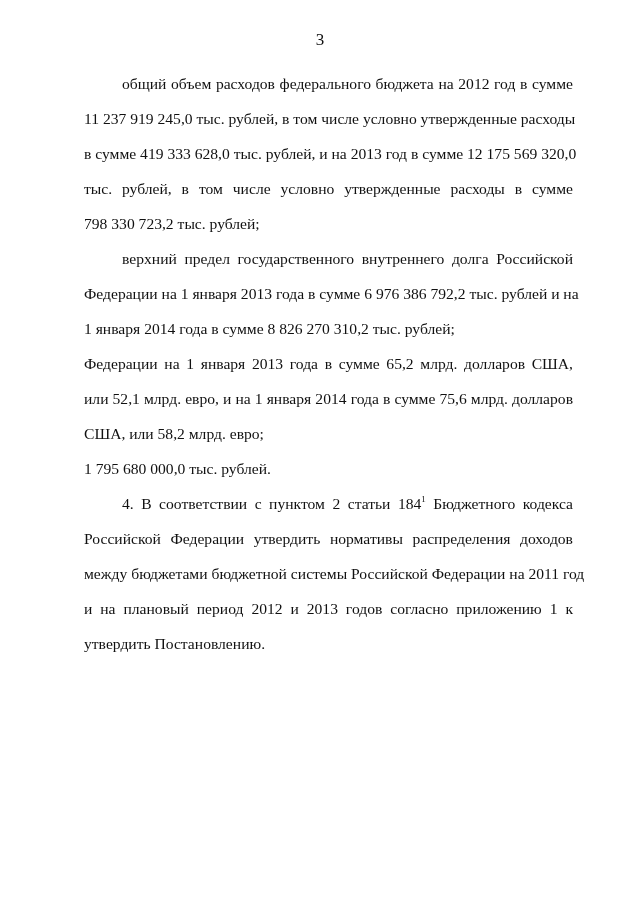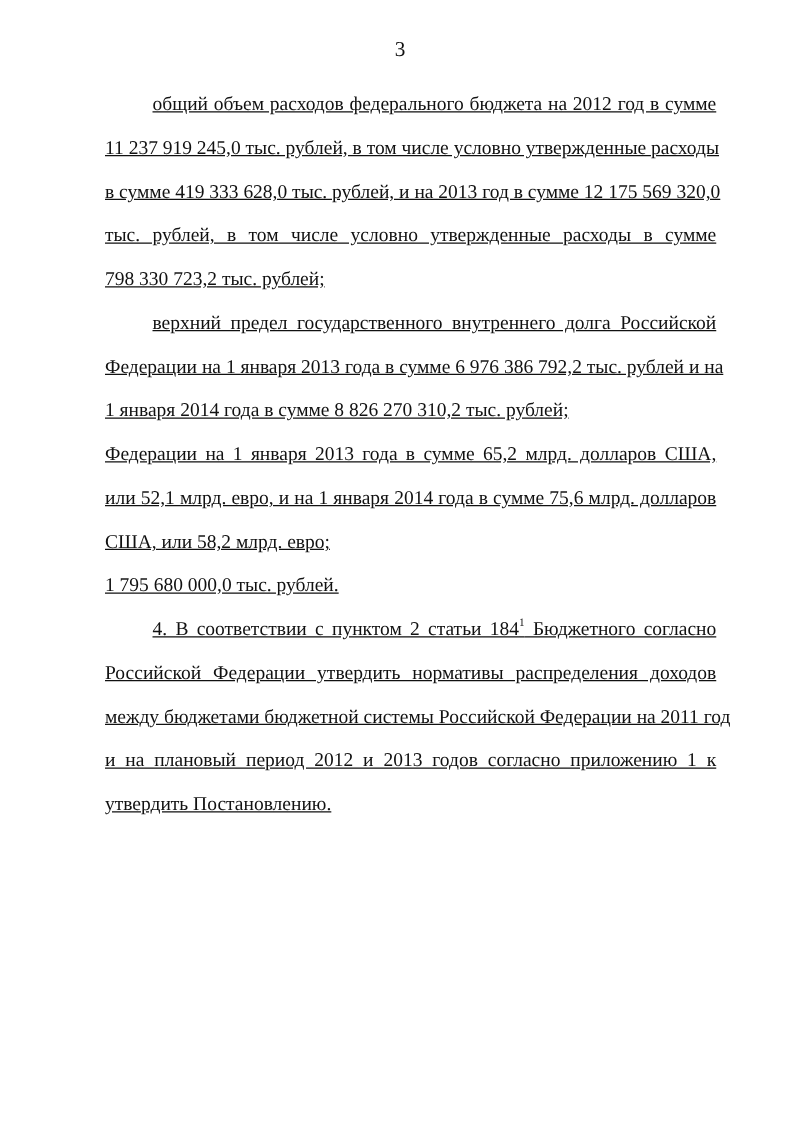--- a/index.html
+++ b/index.html
@@ -30,21 +30,20 @@
       width: 489px;
       font-size: 15.6px;
       line-height: 35px;
     }
     .line {
       display: block;
       text-align: justify;
       text-align-last: justify;
       white-space: nowrap;
       height: 35px;
-      text-decoration: underline;
     }
     .line.first { padding-left: 38px; }
     .line.last { text-align-last: left; }
     .line span { white-space: normal; }
     sup { font-size: 9px; vertical-align: 7px; line-height: 0; }
   </style>
 </head>
 <body>
 
 <div class="page-number">3</div>
@@ -69,20 +68,20 @@
     <span class="line">Федерации на 1 января 2013 года в сумме 65,2 млрд. долларов США,</span>
     <span class="line">или 52,1 млрд. евро, и на 1 января 2014 года в сумме 75,6  млрд. долларов</span>
     <span class="line last">США, или 58,2  млрд. евро;</span>
   </div>
 
   <div class="para-block">
     <span class="line last">1 795 680 000,0 тыс. рублей.</span>
   </div>
 
   <div class="para-block">
-    <span class="line first"><span>4. В соответствии с пунктом 2 статьи 184</span><sup>1</sup><span> Бюджетного согласно</span></span>
+    <span class="line first"><span>4. В соответствии с пунктом 2 статьи 184</span><sup>1</sup><span> Бюджетного кодекса</span></span>
     <span class="line">Российской Федерации утвердить нормативы распределения доходов</span>
     <span class="line">между бюджетами бюджетной системы Российской Федерации на 2011 год</span>
     <span class="line">и на плановый период 2012 и 2013 годов согласно приложению 1 к</span>
     <span class="line last">утвердить Постановлению.</span>
   </div>
 
 </div>
 
 </body></html>

